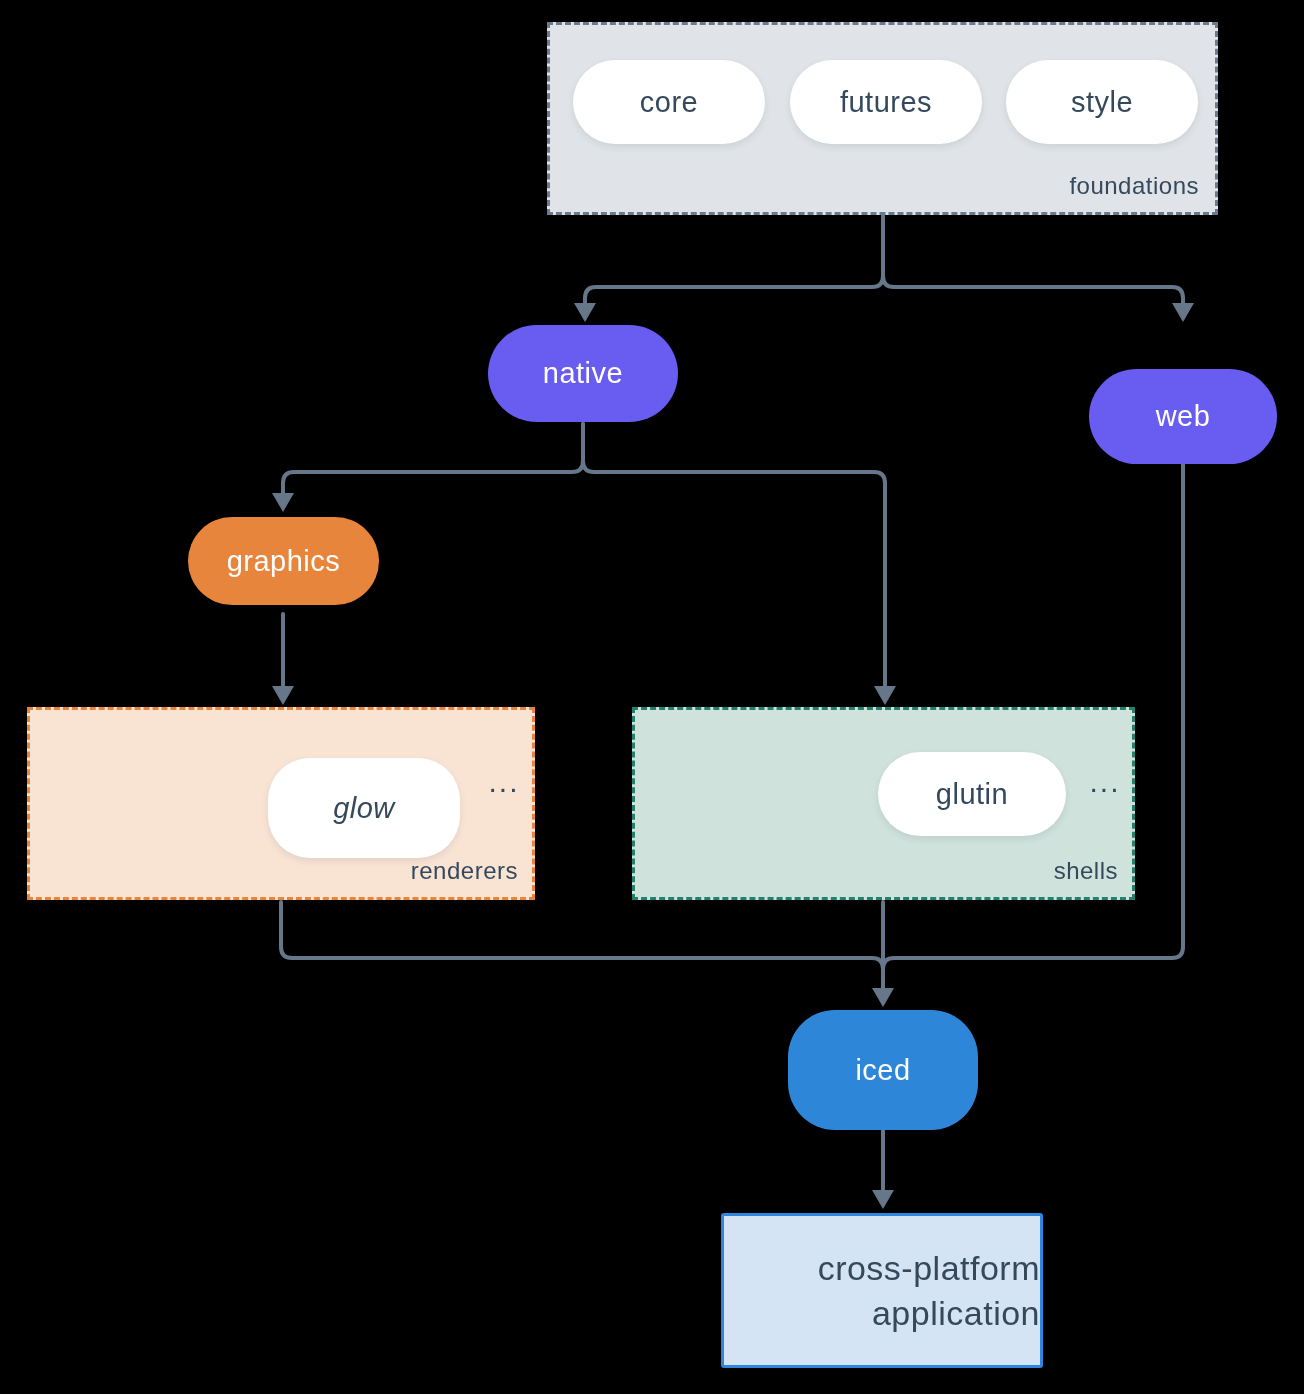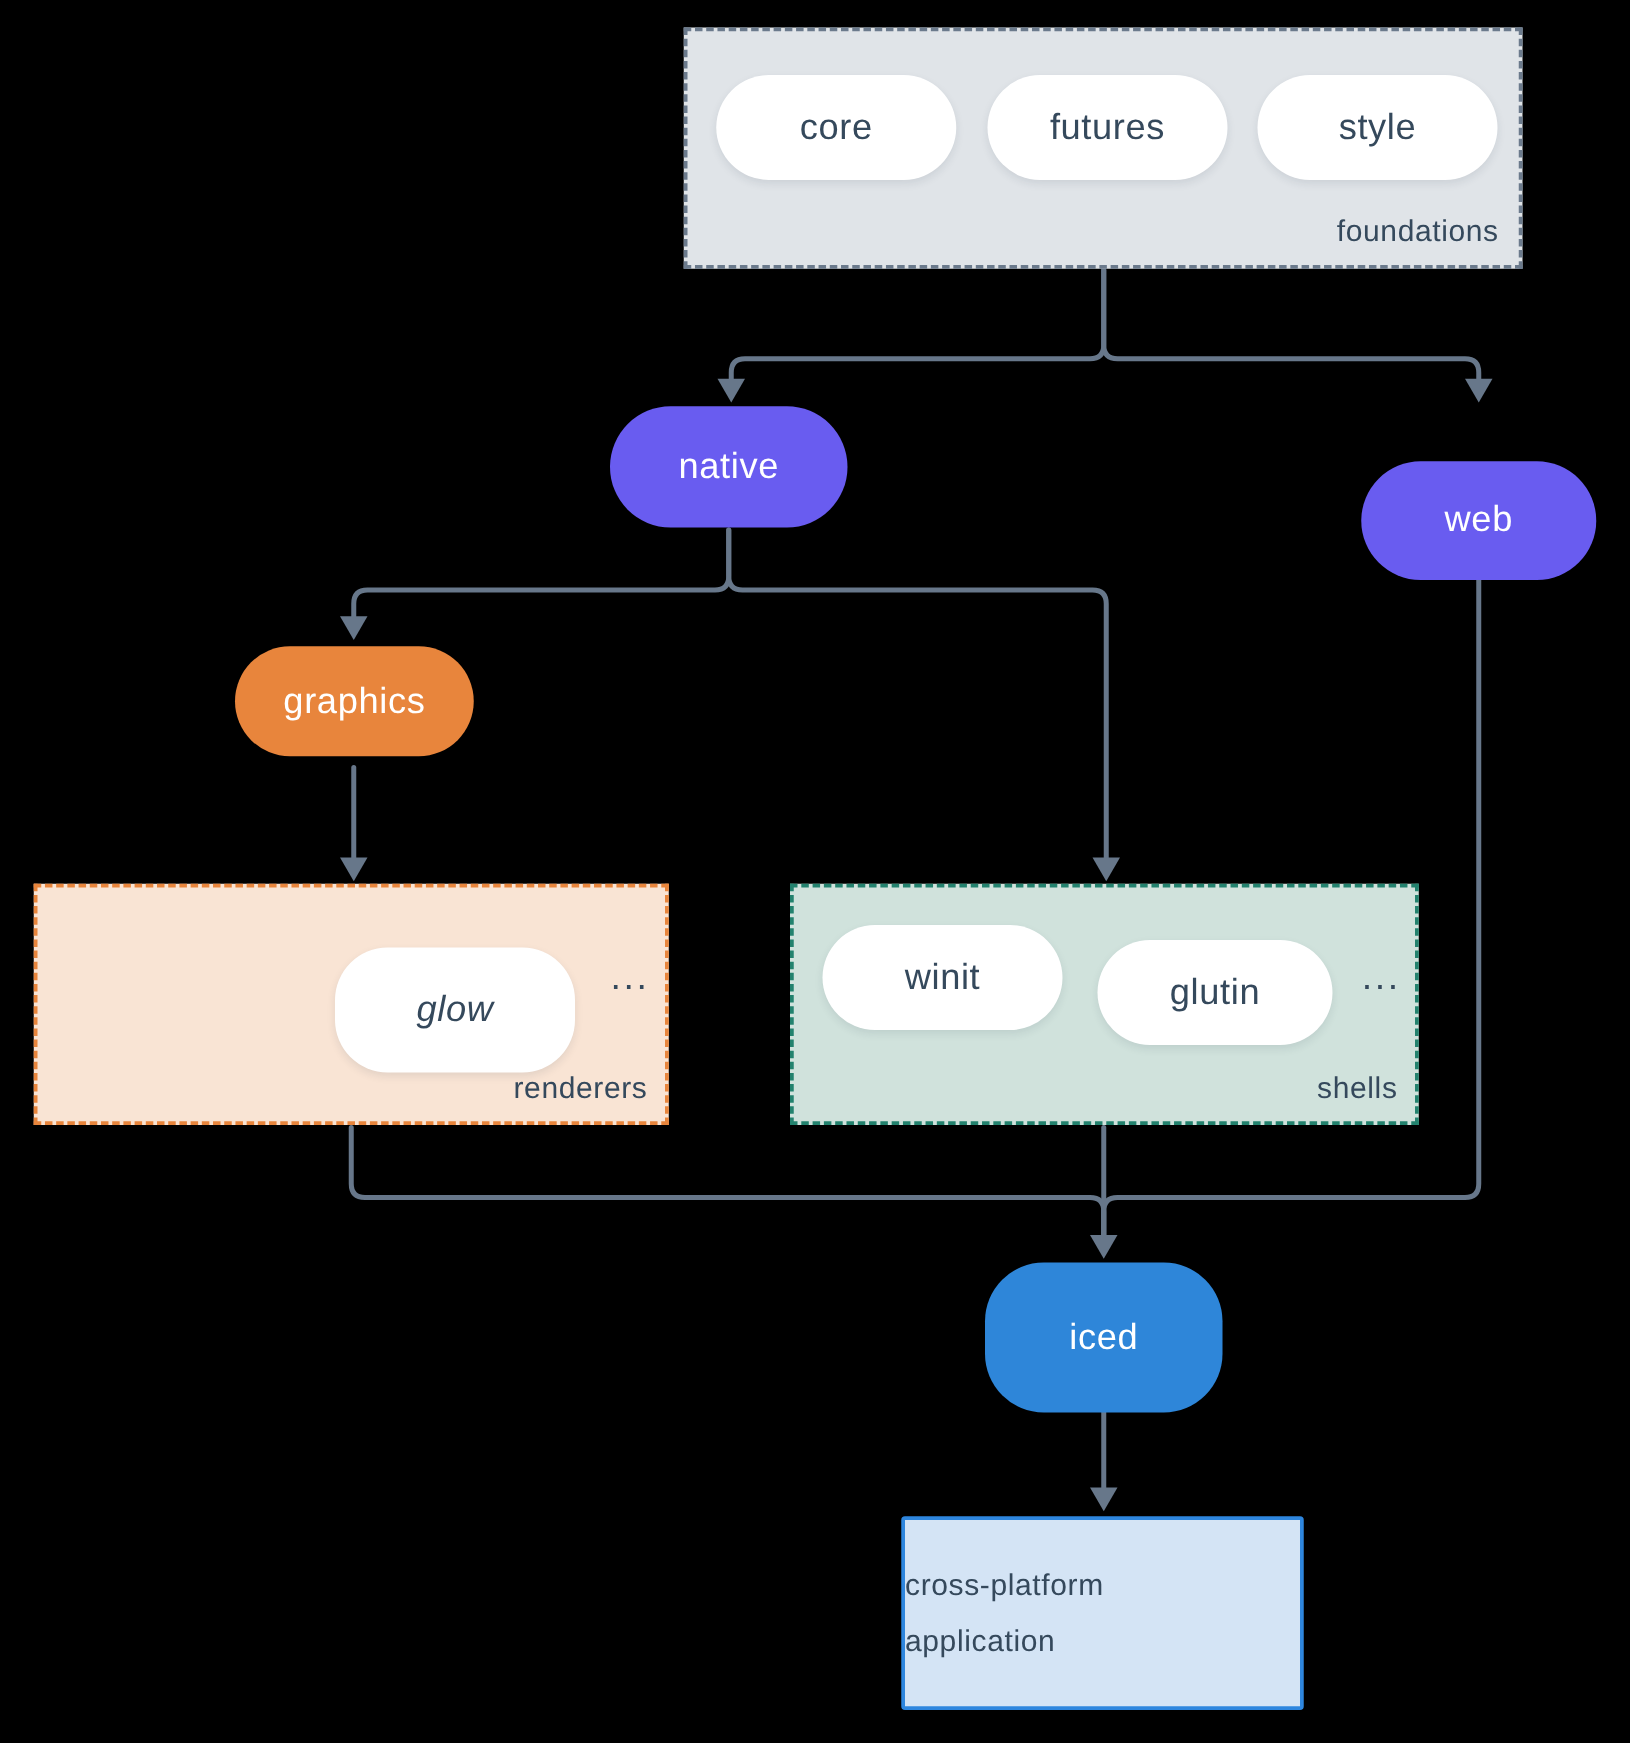--- a/index.html
+++ b/index.html
@@ -41,22 +41,22 @@
   .pill.white{background:var(--pill-fill);color:var(--text-dark);border-radius:42px;box-shadow:0 3px 7px rgba(30,50,70,.10);}
   .node{color:var(--node-text-light);}
   .node.purple{background:var(--purple);}
   .node.orange{background:var(--orange);}
   .node.blue{background:var(--blue);}
   .group-label{position:absolute;font-size:24px;color:var(--text-dark);letter-spacing:.5px;}
   .dots{position:absolute;display:flex;align-items:center;justify-content:center;font-size:30px;color:var(--text-dark);letter-spacing:2px;}
   .appbox{
     position:absolute;left:721px;top:1213px;width:322px;height:155px;box-sizing:border-box;
     background:var(--app-fill);border:3px solid var(--app-border);border-radius:3px;
-    display:flex;flex-direction:column;align-items:flex-start;justify-content:center;
-    font-size:24px;line-height:45px;color:var(--text-dark);letter-spacing:.5px;
+    display:flex;flex-direction:column;align-items:flex-end;justify-content:center;
+    font-size:34px;line-height:45px;color:var(--text-dark);letter-spacing:.5px;
   }
 </style>
 </head>
 <body>
 
 <div class="canvas">
 
   <svg class="connectors" viewBox="0 0 1304 1394" aria-hidden="true">
 
     <path class="conn" d="M 883 216 L 883 276 Q 883 287 872 287 L 596 287 Q 585 287 585 298 L 585 304"></path>
@@ -93,21 +93,20 @@
 
   <div class="pill node orange" style="left:188px;top:517px;width:191px;height:88px;border-radius:49px;">graphics</div>
 
   <div class="groupbox renderers">
     <div class="pill white" style="left:238px;top:48px;width:192px;height:100px;font-style:italic;">glow</div>
     <div class="dots" style="left:445px;top:30px;width:58px;height:84px;">...</div>
     <div class="group-label" style="right:14px;bottom:12px;">renderers</div>
   </div>
 
   <div class="groupbox shells">
-    <div class="pill white" style="left:23px;top:30px;width:192px;height:84px;">winit</div>
     <div class="pill white" style="left:243px;top:30px;width:188px;height:84px;margin-top:12px;">glutin</div>
     <div class="dots" style="left:443px;top:30px;width:54px;height:84px;">...</div>
     <div class="group-label" style="right:14px;bottom:12px;">shells</div>
   </div>
 
   <div class="pill node blue" style="left:788px;top:1010px;width:190px;height:120px;border-radius:47px;">iced</div>
 
   <div class="appbox">
     <span>cross-platform</span>
     <span>application</span>

